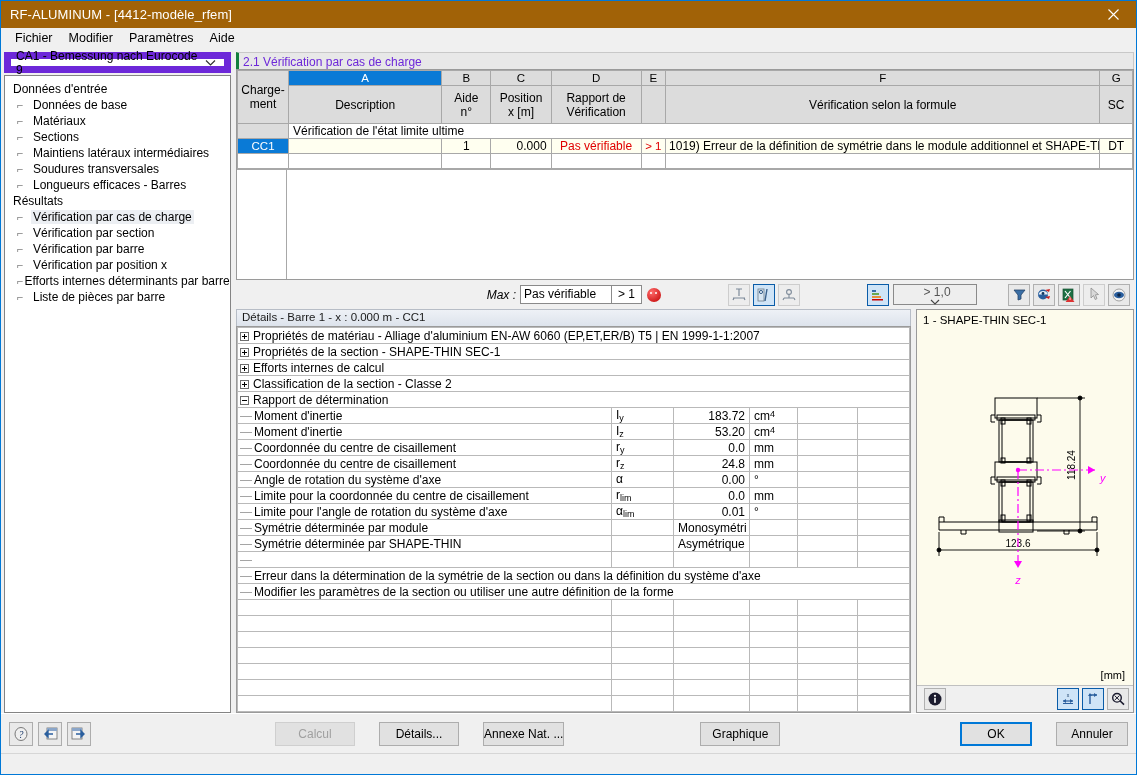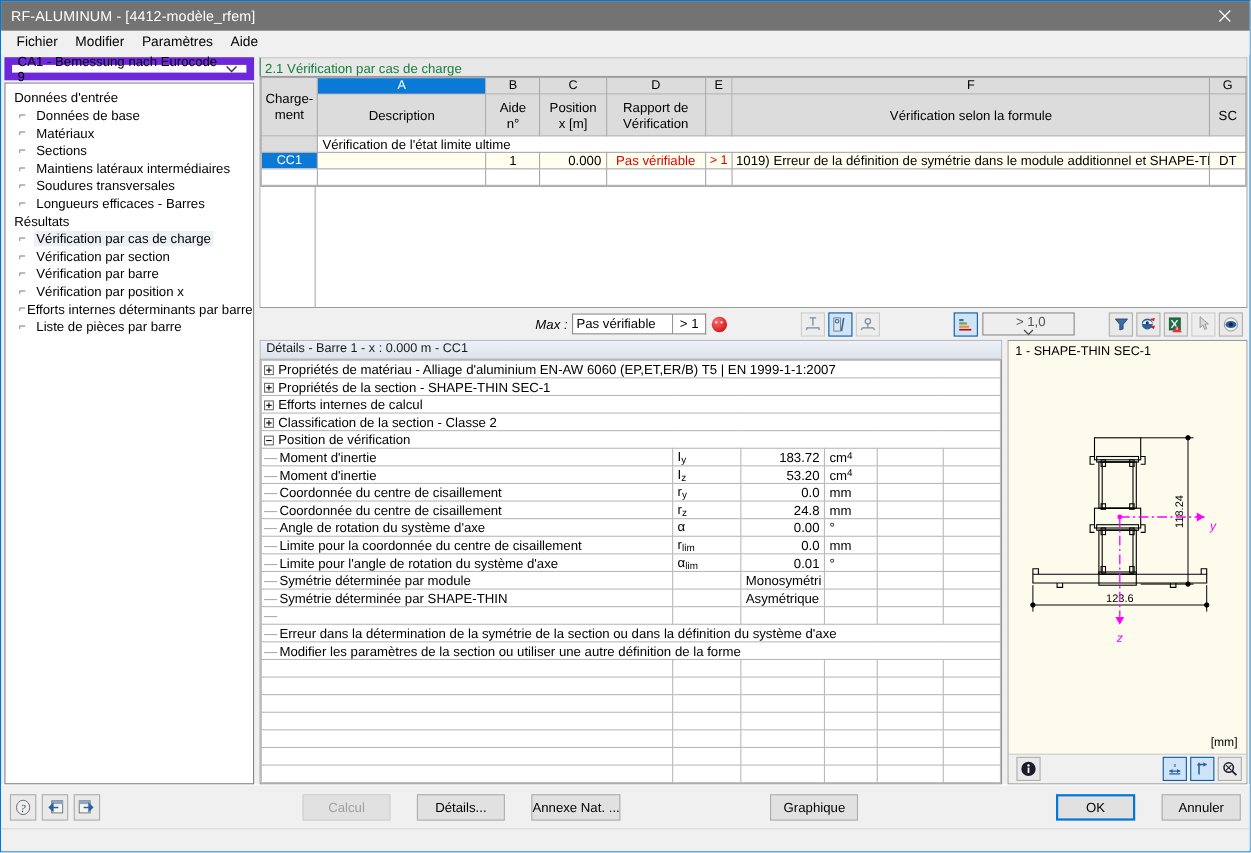--- a/index.html
+++ b/index.html
@@ -15,21 +15,21 @@
   #app {
     position: relative;
     width: 1137px; height: 775px;
     background: #f0f0f0;
     border: 1px solid #0078d7;
   }
 
   
   .titlebar {
     height: 27px;
-    background: #737373;
+    background: #a16207;
     display: flex;
     align-items: center;
     color: #ffffff;
     font-size: 13px;
     padding-left: 9px;
     user-select: none;
   }
   .titlebar .title { flex: 1; letter-spacing: .1px; }
   .titlebar .close-btn {
     width: 46px; height: 27px;
@@ -111,25 +111,25 @@
   .mainarea {
     flex: 1;
     margin-left: 5px;
     display: flex;
     flex-direction: column;
   }
   .panel-title {
     height: 18px;
     background: #e8e8e8;
     border-top: 1px solid #c8c8c8;
-    border-left: 1px solid #15803d;
+    border-left: 3px solid #15803d;
     border-right: 1px solid #c8c8c8;
     font-size: 12px;
     padding: 2px 0 0 4px;
-    color: #15803d;
+    color: #6d28d9;
   }
 
   
   .results-box {
     border: 1px solid #9a9a9a;
     background: #ffffff;
     height: 243px;
     display: flex;
     flex-direction: column;
   }
@@ -675,21 +675,21 @@
                   <span class="expander plus"></span><span>Efforts internes de calcul</span>
                 </td>
               </tr>
               <tr class="sec-row">
                 <td colspan="6">
                   <span class="expander plus"></span><span>Classification de la section - Classe 2</span>
                 </td>
               </tr>
               <tr class="sec-row">
                 <td colspan="6">
-                  <span class="expander"></span><span>Position de vérification</span>
+                  <span class="expander"></span><span>Rapport de détermination</span>
                 </td>
               </tr>
 
               <tr>
                 <td class="ind"><span class="dash">—</span><span>Moment d'inertie</span></td>
                 <td class="sym-cell txtc"><span>I</span><span class="sub">y</span></td>
                 <td class="num">183.72</td>
                 <td class="txtc"><span>cm</span><span class="sup">4</span></td>
                 <td></td>
                 <td></td>

